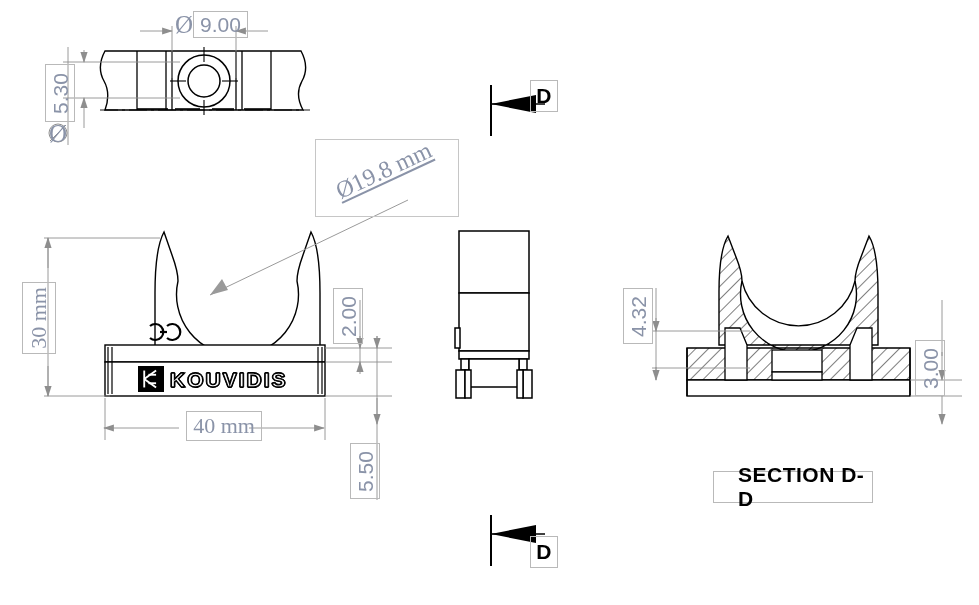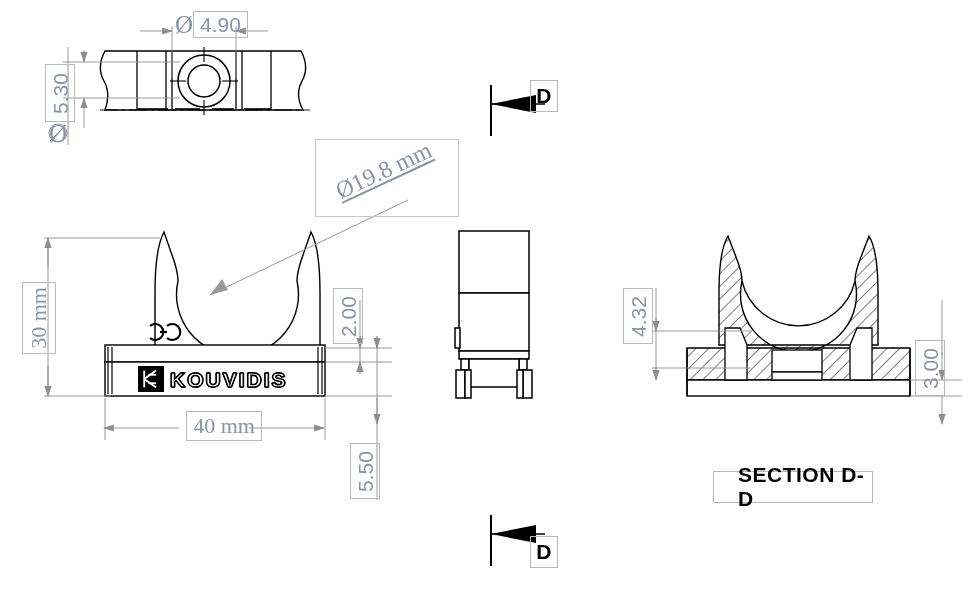--- a/index.html
+++ b/index.html
@@ -274,21 +274,21 @@
       <path d="M10,18 L19,18"></path>
     </g>
   </svg>
 </div>
 <div style="position:absolute;left:170px;top:368px;font-family:'Liberation Sans',sans-serif;
             font-weight:bold;font-size:21px;letter-spacing:2px;
             color:#fff;-webkit-text-stroke:1.3px #000;
             text-shadow:-1px 0 #000,1px 0 #000,0 -1px #000,0 1px #000;">KOUVIDIS</div>
 
 <span class="sym" style="left:175px;top:12px;font-size:25px;">Ø</span>
-<div class="dimbox dim-sans" style="left:193px;top:11px;width:55px;height:27px;font-size:21px;">4.90</div>
+<div class="dimbox dim-sans" style="left:193px;top:11px;width:55px;height:27px;font-size:21px;">9.00</div>
 
 <div class="dimbox dim-sans" style="left:45px;top:64px;width:30px;height:58px;font-size:21px;">
   <span class="rot90">5.30</span>
 </div>
 <span class="sym" style="left:49px;top:121px;font-size:25px;">Ø</span>
 
 <div class="dimbox dim-serif" style="left:22px;top:282px;width:34px;height:72px;font-size:22px;">
   <span class="rot90">30 mm</span>
 </div>
 

